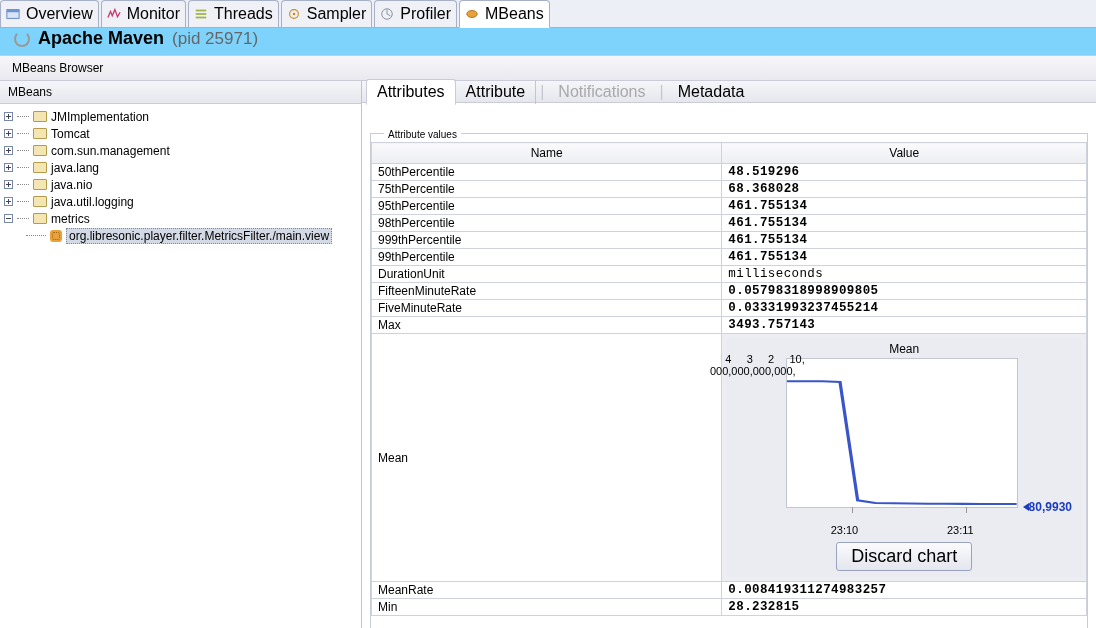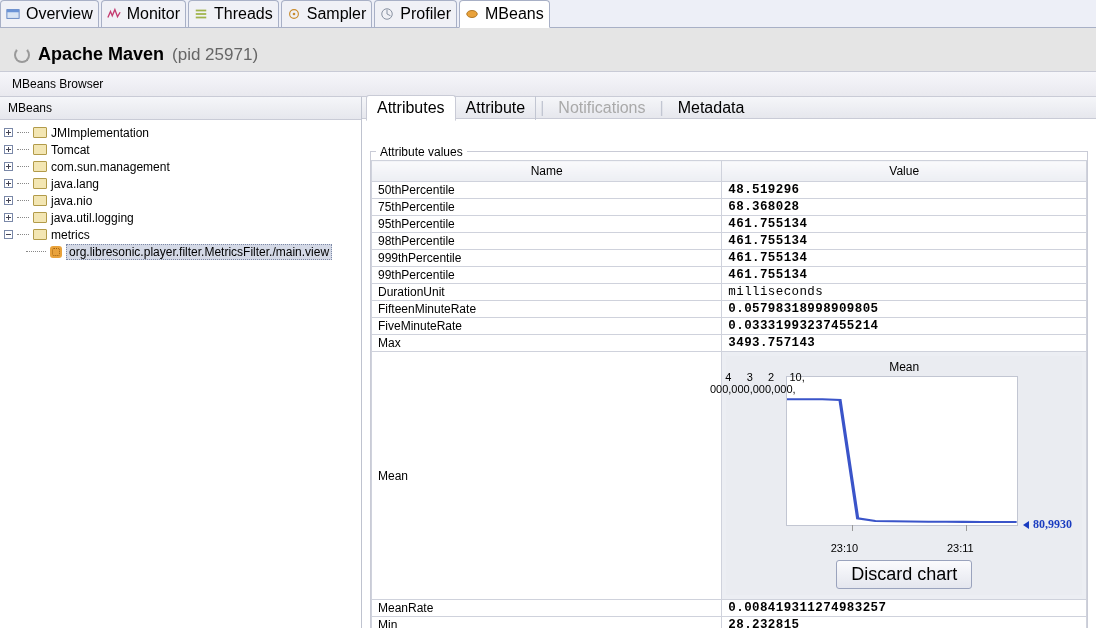--- a/index.html
+++ b/index.html
@@ -1,21 +1,21 @@
 <!DOCTYPE html>
 <html><head>
 <meta charset="utf-8">
 <style>
 * { box-sizing: border-box; margin: 0; padding: 0; font-family: Arial, Helvetica, sans-serif; }
 body { background: #fff; font-size: 12px; color: #000; width: 1096px; height: 628px; overflow: hidden; display: flex; flex-direction: column; }
 .tab-strip { display: flex; background: #edeff7; border-bottom: 1px solid #a8b0c6; }
 .main-tab { display: flex; align-items: center; gap: 6px; padding: 4px 5px; border: 1px solid #a8b0c6; border-bottom: none; background: #f0f1f6; border-top-left-radius: 4px; border-top-right-radius: 4px; margin-right: 2px; cursor: pointer; font-size: 16px; }
 .main-tab.active { background: #fff; border-bottom: 1px solid #fff; margin-bottom: -1px; }
 .main-tab .icon { width: 14px; height: 14px; display: inline-block; }
-.header-row { display: flex; align-items: center; gap: 8px; padding: 16px 14px 6px; background: #e5e5e5; }
+.header-row { display: flex; align-items: center; gap: 8px; padding: 0 14px 6px; background: #7dd3fc; }
 .header-title { font-size: 18px; }
 .header-pid { font-size: 17px; color: #666; }
 .spinner { width: 16px; height: 16px; border: 2px solid #999; border-top-color: transparent; border-radius: 50%; }
 .subheader { background: linear-gradient(#f6f6fa, #e9e9ef); border-top: 1px solid #c9cbd6; border-bottom: 1px solid #c9cbd6; padding: 5px 12px; font-size: 12px; }
 .body { display: flex; flex: 1; min-height: 0; }
 .sidebar { width: 362px; border-right: 1px solid #bfc3cf; display: flex; flex-direction: column; }
 .panel-head { background: linear-gradient(#f5f6f9, #e6e7ed); border-bottom: 1px solid #c9cbd6; padding: 4px 8px; font-size: 12px; }
 .tree { padding: 4px 4px; font-size: 12px; overflow: auto; }
 .tree-node { display: flex; align-items: center; gap: 4px; height: 17px; white-space: nowrap; }
 .toggle { width: 9px; height: 9px; border: 1px solid #7a88a8; position: relative; background: #fff; flex-shrink: 0; }
@@ -25,35 +25,35 @@
 .folder { width: 14px; height: 11px; background: #f3e6b3; border: 1px solid #b29b4a; border-radius: 1px; flex-shrink: 0; }
 .bean-icon { width: 12px; height: 12px; background: #e9a23b; border-radius: 3px; flex-shrink: 0; position: relative; }
 .bean-icon::after { content:""; position:absolute; inset:2px; border:1px dotted #a05f0b; border-radius: 2px; }
 .tree .selected { background: #d4d9e6; border: 1px dotted #7d89a6; padding: 0 2px; }
 .main { flex: 1; display: flex; flex-direction: column; min-width: 0; }
 .sub-tabs { display: flex; align-items: center; background: linear-gradient(#f5f6f9, #e6e7ed); border-bottom: 1px solid #c9cbd6; padding-left: 4px; height: 22px; font-size: 16px; }
 .sub-tab { padding: 3px 10px; border-right: 1px solid #c2c6d2; cursor: pointer; }
 .sub-tab.active { background: #fff; border: 1px solid #c9cbd6; border-bottom: 1px solid #fff; border-top-left-radius: 3px; border-top-right-radius: 3px; margin-bottom: -1px; }
 .sub-tab.disabled { color: #a9a9a9; }
 .fieldset-area { position: relative; padding: 6px 8px 2px; }
-.fieldset-label { position: relative; top: 0; left: 6px; background: #fff; padding: 0 4px; font-size: 12px; z-index: 2; display: inline-block; margin-top: 20px; }
+.fieldset-label { position: relative; top: 0; left: 14px; background: #fff; padding: 0 4px; font-size: 10px; z-index: 2; display: inline-block; margin-top: 20px; }
 .scroll-wrap { border: 1px solid #c9cbd6; margin-top: -8px; padding-top: 8px; height: 616px; position: relative; }
 .attr-scroll { overflow-y: scroll; overflow-x: hidden; height: 100%; }
 .attr-table { width: 100%; border-collapse: collapse; table-layout: fixed; }
 .attr-table th { background: linear-gradient(#fafafc, #eceef3); border: 1px solid #cfd2dc; padding: 3px 6px; font-weight: normal; font-size: 12px; text-align: center; }
 .attr-table td { border: 1px solid #cfd2dc; padding: 1px 6px; font-size: 12px; vertical-align: top; }
 .attr-table td.val { font-family: "Courier New", monospace; font-size: 12.5px; letter-spacing: 0.4px; }
 .attr-table td.bold { font-weight: bold; }
 .chart-cell { padding: 4px !important; background: #eceef3; }
 .chart-box { background: #eaecf1; padding: 4px; }
 .chart-title { text-align: center; font-size: 12px; padding-bottom: 2px; }
 .chart-canvas { background: #fff; border: 1px solid #c2c6d2; height: 150px; position: relative; margin: 0 60px 0 56px; }
 .ylabels { position: absolute; left: -54px; top: -6px; bottom: -6px; width: 48px; display: flex; flex-direction: row; justify-content: center; font-size: 11px; text-align: right; }
 .xlabels { display: flex; justify-content: space-around; font-size: 11px; padding-top: 16px; margin: 0 60px 0 56px; }
-.chart-value-marker { position: absolute; right: -55px; bottom: -7px; font-size: 12px; font-weight: bold; color: #1a3cc0; font-family: Liberation Serif, serif; }
+.chart-value-marker { position: absolute; right: -55px; bottom: -7px; font-size: 12px; font-weight: bold; color: #1a3cc0; }
 .chart-arrow { position:absolute; right:-12px; bottom:-4px; width:0; height:0; border-top:4px solid transparent; border-bottom:4px solid transparent; border-right:6px solid #1a3cc0; }
 .chart-line { stroke: #3a54c9; stroke-width: 1.4; fill: none; }
 .tick { position:absolute; width:1px; height:6px; background:#999; bottom:-6px; }
 .chart-actions { text-align: center; padding: 6px 0 2px; }
 .btn { background: linear-gradient(#fbfbfd, #e4e6ee); border: 1px solid #9aa3bd; border-radius: 3px; padding: 3px 14px; font-size: 18px; cursor: pointer; }
 .footer { border-top: 1px solid #c9cbd6; padding: 6px; text-align: center; background: #f7f8fb; }
 </style>
 </head>
 <body>
 

